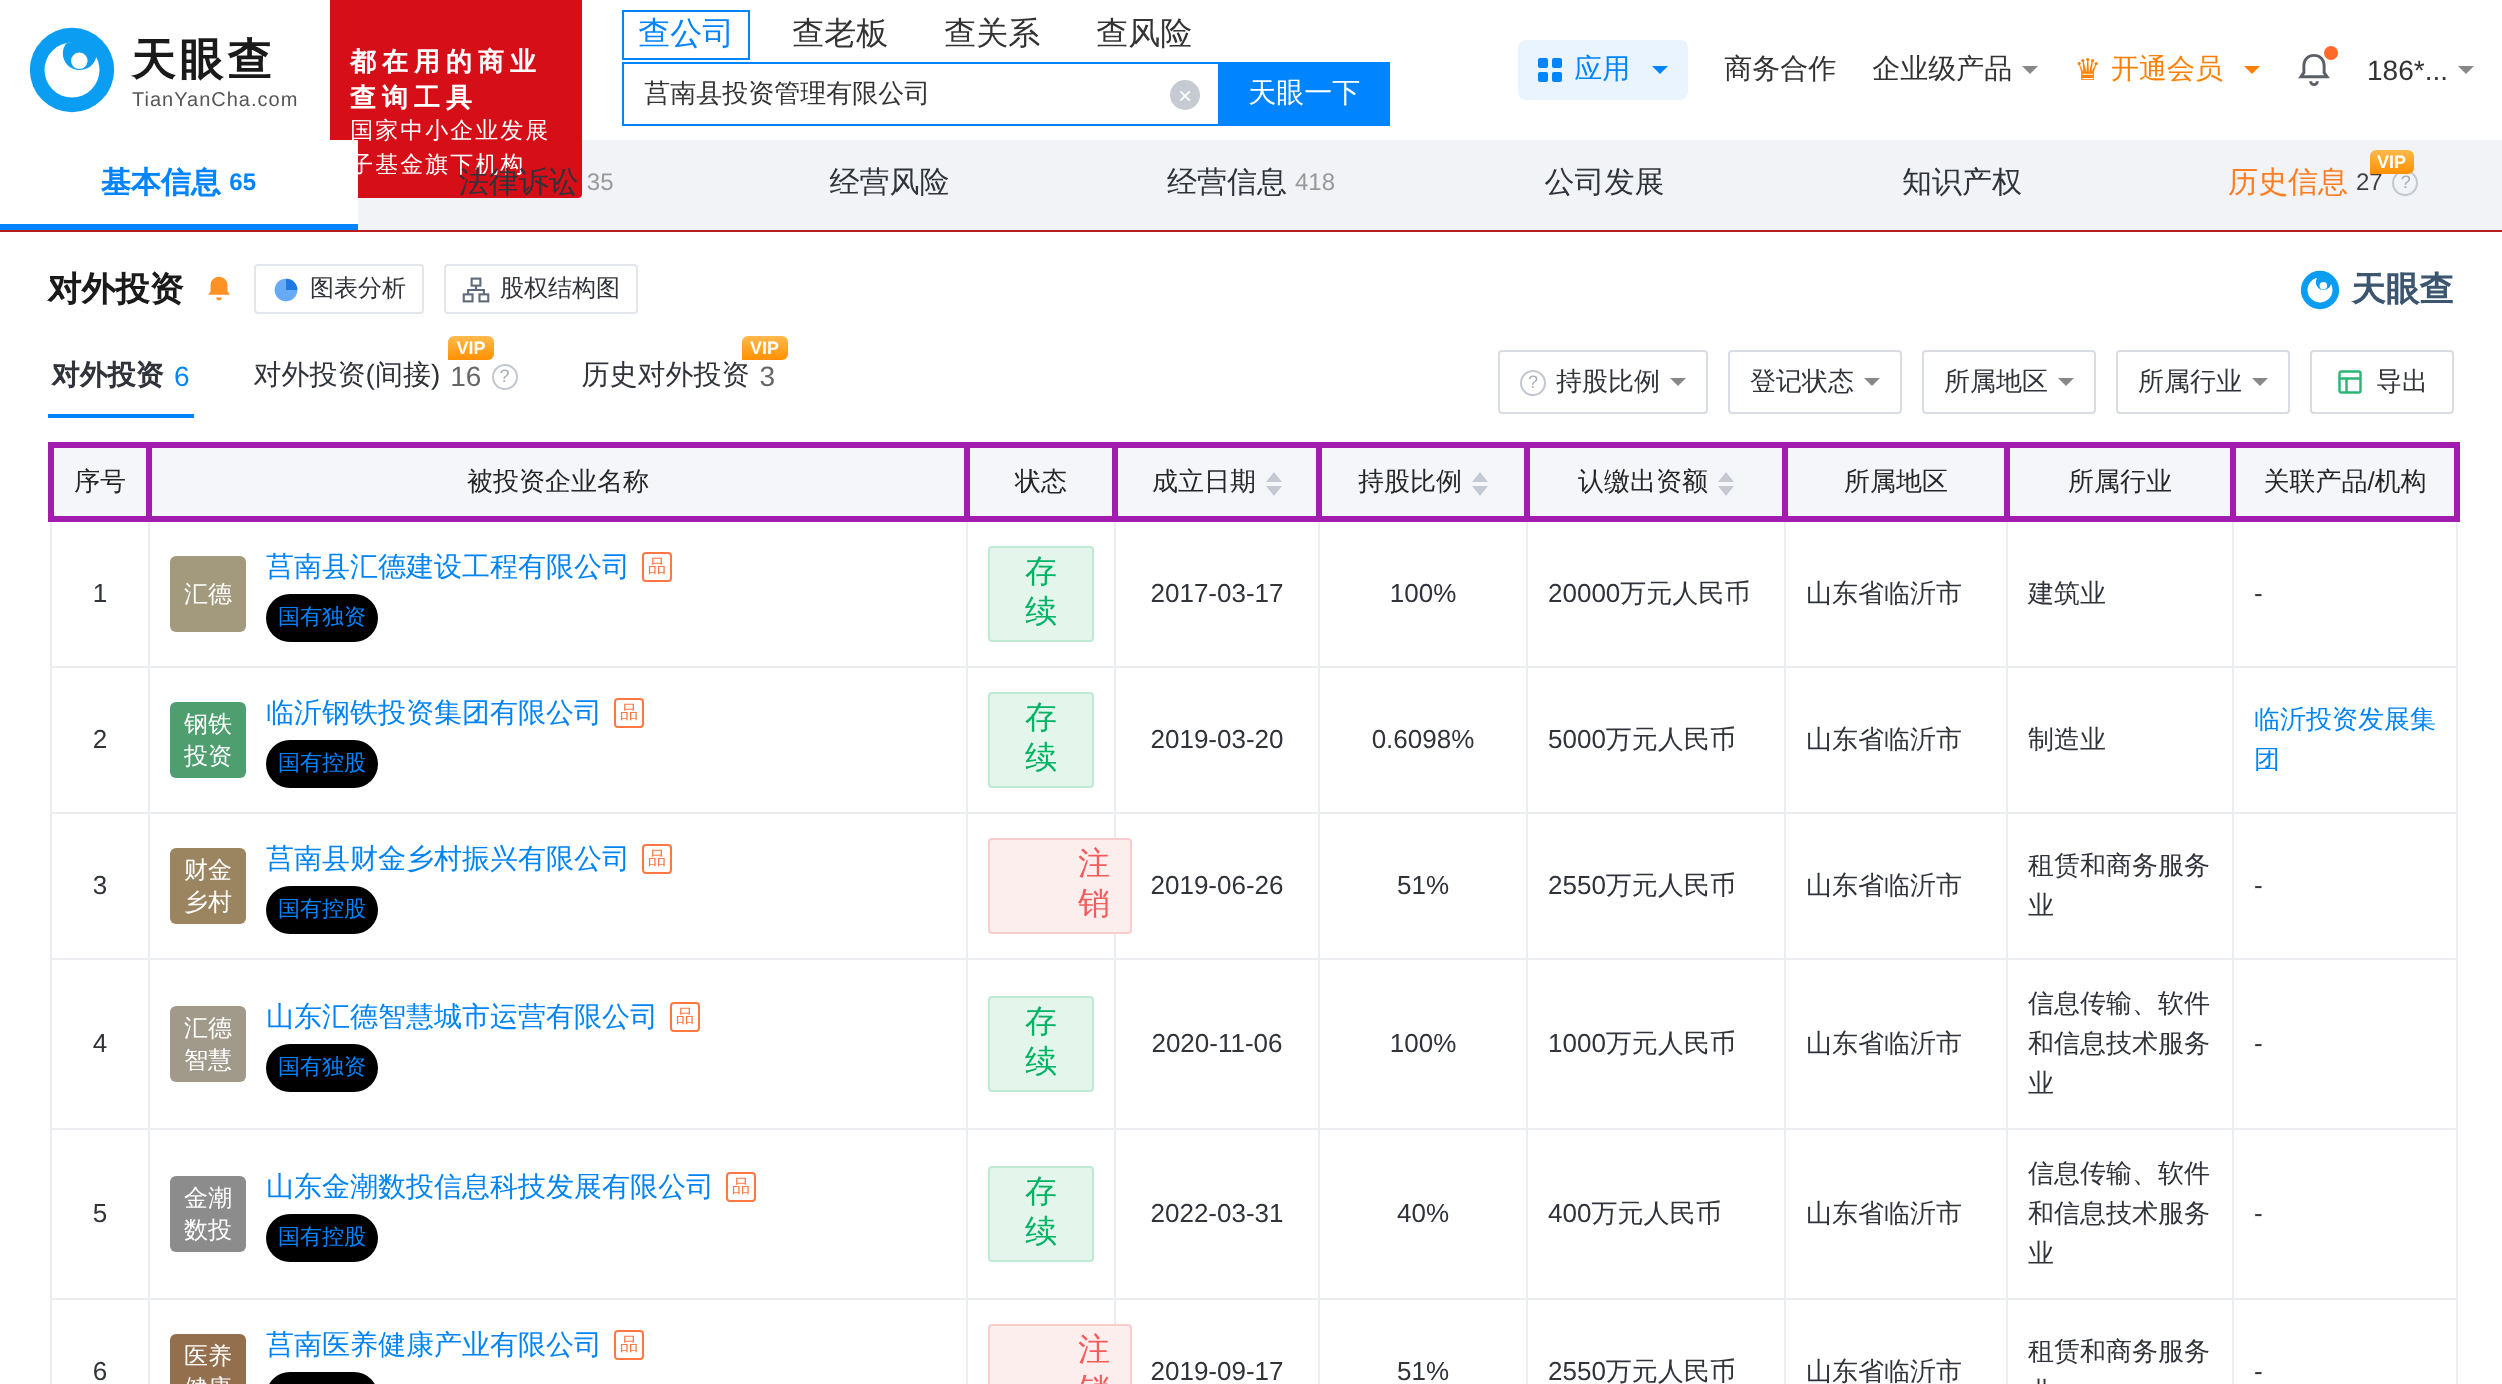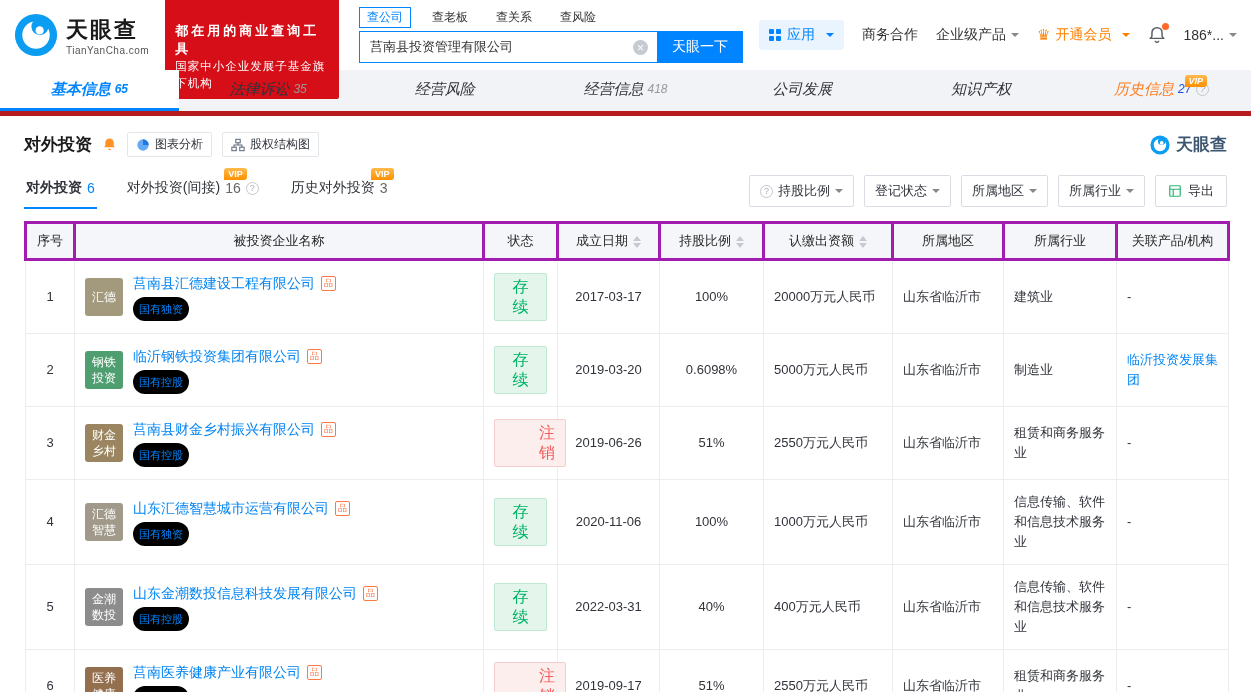--- a/index.html
+++ b/index.html
@@ -10,55 +10,55 @@
   .topbar { height:70px; background:#fff; display:flex; align-items:center; padding:0 14px; gap:16px; }
   .brand { display:flex; align-items:center; gap:8px; cursor:pointer; }
   .brand-name { font-size:22px; font-weight:bold; color:#1a1a1a; letter-spacing:2px; }
   .brand-domain { font-size:10px; color:#555; letter-spacing:.5px; }
   .promo { background:#d50e18; color:#fff; padding:7px 10px; border-radius:2px; }
   .promo-line1 { font-size:13px; font-weight:bold; letter-spacing:3px; line-height:18px;margin-top:44px; }
   .promo-line2 { font-size:11.5px; letter-spacing:1px; line-height:17px; }
 
   .search-block { margin-left:4px; }
   .search-tabs { display:flex; gap:14px; align-items:center; height:20px; }
-  .search-tab { font-size:12px; color:#333; padding:1px 7px; cursor:pointer; }
+  .search-tab { font-size:16px; color:#333; padding:1px 7px; cursor:pointer; }
   .search-tab.active { color:#0084ff; border:1px solid #0084ff; background:#fff; }
   .search-row { display:flex; margin-top:4px; }
   .search-input-wrap { position:relative; }
   .search-input-wrap input { width:298px; height:32px; border:1px solid #0084ff; border-right:none;
     padding:0 30px 0 10px; font-size:13px; color:#333; outline:none; font-family:inherit; }
   .clear-icon { position:absolute; right:9px; top:9px; width:15px; height:15px; border-radius:50%;
     background:#c6cad2; color:#fff; display:flex; align-items:center; justify-content:center; cursor:pointer; }
   .clear-icon::before { content:"×"; font-size:12px; line-height:1; }
   .search-btn { width:86px; height:32px; background:#0084ff; color:#fff; border:none; font-size:14px;
     cursor:pointer; font-family:inherit; }
 
   .top-right { margin-left:auto; display:flex; align-items:center; gap:18px; font-size:14px; color:#333; white-space:nowrap; }
   .top-right > * { display:flex; align-items:center; cursor:pointer; }
-  .app-btn { background:#e9f4ff; color:#0084ff; padding:6px 10px; border-radius:4px; gap:6px; }
+  .app-btn { background:#e9f4ff; color:#0084ff; padding:6px 10px; border-radius:4px; gap:6px;margin-left:48px; }
   .grid-icon { display:inline-grid; grid-template-columns:5px 5px; gap:2px; }
   .grid-icon b { width:5px; height:5px; background:#0084ff; border-radius:1px; }
   .vip-link { color:#ff8000; gap:5px; }
   .crown-icon::before { content:"♛"; font-size:15px; color:#ff8000; }
   .caret { width:0; height:0; border:4px solid transparent; border-top-color:#888; display:inline-block;
     margin-left:5px; transform:translateY(2px); }
   .caret-blue { border-top-color:#0084ff; }
   .caret-orange { border-top-color:#ff8000; }
   .bell-wrap { position:relative; }
   .bell-dot { position:absolute; top:-3px; right:-3px; width:7px; height:7px; border-radius:50%; background:#ff6a2b; }
 
   
-  .main-tabs { height:46px; background:#f1f3f6; display:flex; border-bottom:5px solid #b91c1c;font-style:italic; }
+  .main-tabs { height:46px; background:#f1f3f6; display:flex; border-bottom:1px solid #b91c1c; }
   .tab { flex:1; display:flex; align-items:center; justify-content:center; font-size:15px; color:#30333a;
     cursor:pointer; position:relative; border-bottom:3px solid transparent; }
   .tab.active { background:#fff; color:#0084ff; font-weight:bold; border-bottom-color:#0084ff; }
   .tab-count { font-size:12px; color:#999; margin-left:4px; }
   .tab.active .tab-count { color:#0084ff; }
   .tab.history { color:#ff7d20; }
-  .tab.history .tab-count { color:#1d4ed8;text-align:center; }
+  .tab.history .tab-count { color:#404040;text-align:center; }
   .vip-badge { background:linear-gradient(180deg,#ffba4d,#ff9000); color:#fff; font-size:9px; font-weight:bold;
     padding:1px 4px; border-radius:3px 3px 3px 0; line-height:10px; }
   .tab .vip-badge { position:absolute; top:5px; right:44px; }
   .help { width:13px; height:13px; border-radius:50%; border:1px solid #c3c7cf; color:#a7adb8;
     display:inline-flex; align-items:center; justify-content:center; margin-left:5px; cursor:pointer; }
   .help::before { content:"?"; font-size:9px; line-height:1; }
 
   
   .content { background:#fff; padding-bottom:16px; min-height:560px; }
   .section-head { display:flex; align-items:center; gap:10px; padding:16px 24px 0; }

